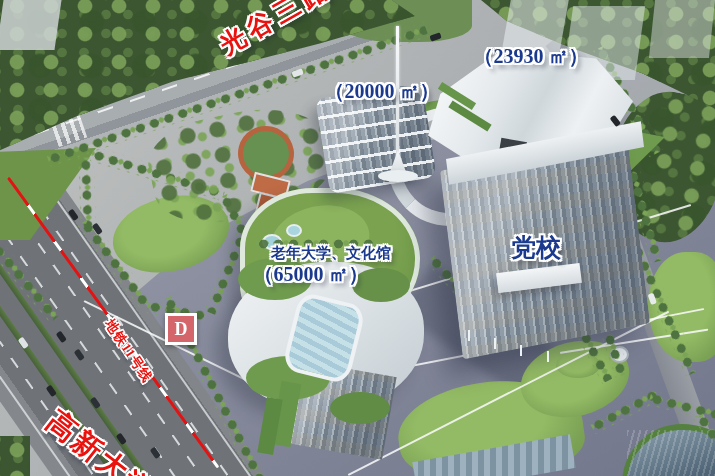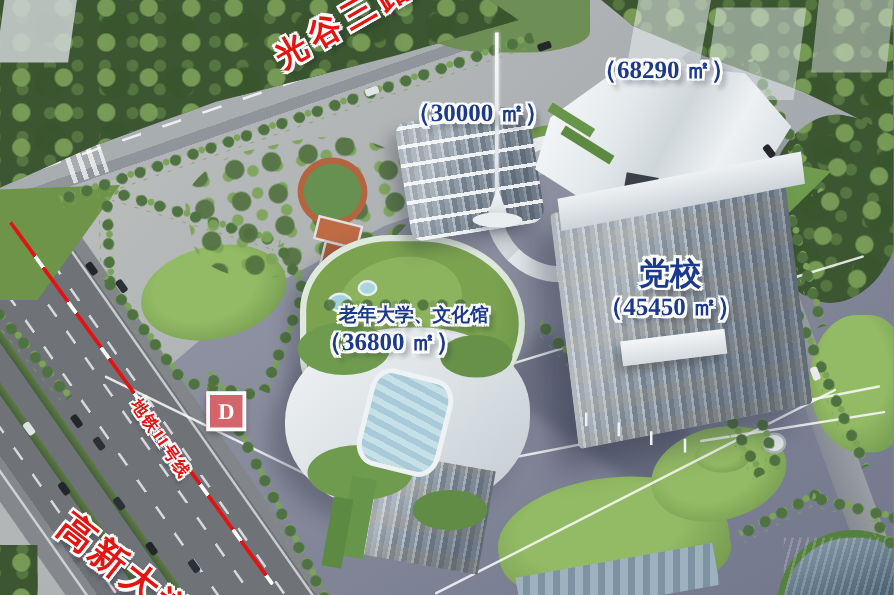--- a/index.html
+++ b/index.html
@@ -222,27 +222,26 @@
   <div class="abs metro"></div>
   <div class="abs station">
     <span>D</span>
   </div>
 
   <div class="lbl red" style="left:222px;top:30px;font-size:26px;letter-spacing:5px;transform:rotate(-30deg);transform-origin:0 50%;">光谷三路</div>
   <div class="lbl red" style="left:50px;top:398px;font-size:29px;letter-spacing:3px;transform:rotate(38deg);transform-origin:0 50%;">高新大道</div>
   <div class="lbl red" style="left:108px;top:312px;font-size:13.5px;letter-spacing:1px;transform:rotate(56deg);transform-origin:0 50%;text-shadow:-1.5px -1.5px 0 #fff,-1.5px 0 0 #fff,-1.5px 1.5px 0 #fff,0 -1.5px 0 #fff,0 1.5px 0 #fff,1.5px -1.5px 0 #fff,1.5px 0 0 #fff,1.5px 1.5px 0 #fff,3px 3px 3px rgba(25,30,50,.45);">地铁11号线</div>
 
   <div class="lbl blue" style="left:232px;top:80px;width:300px;">
-    <div class="area-line">（30000 ㎡）</div>
+    <div class="area-line">（20000 ㎡）</div>
   </div>
   <div class="lbl blue" style="left:381px;top:45px;width:300px;">
-    <div class="area-line">（68290 ㎡）</div>
+    <div class="area-line">（23930 ㎡）</div>
   </div>
   <div class="lbl blue" style="left:386px;top:205px;width:300px;">
-    <div style="font-size:25px;">党校</div>
-    <div class="area-line">（45450 ㎡）</div>
+    <div style="font-size:25px;margin-top:28px;">党校</div>
   </div>
   <div class="lbl blue" style="left:181px;top:245px;width:300px;">
     <div style="font-size:15px;">老年大学、文化馆</div>
-    <div class="area-line" style="position:relative;left:-20px;">（36800 ㎡）</div>
+    <div class="area-line" style="position:relative;left:-20px;">（65000 ㎡）</div>
   </div>
 
 </div>
 
 </body></html>

